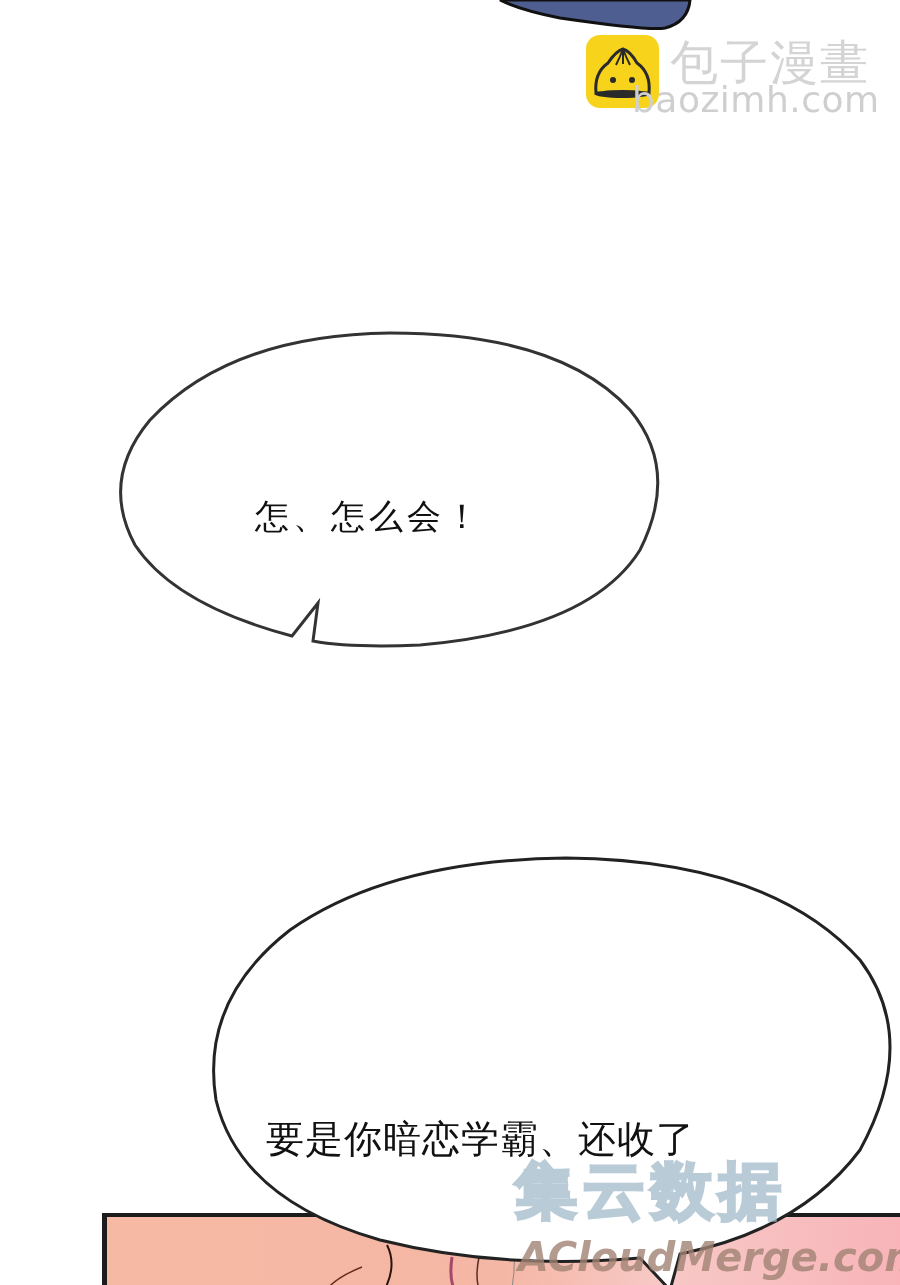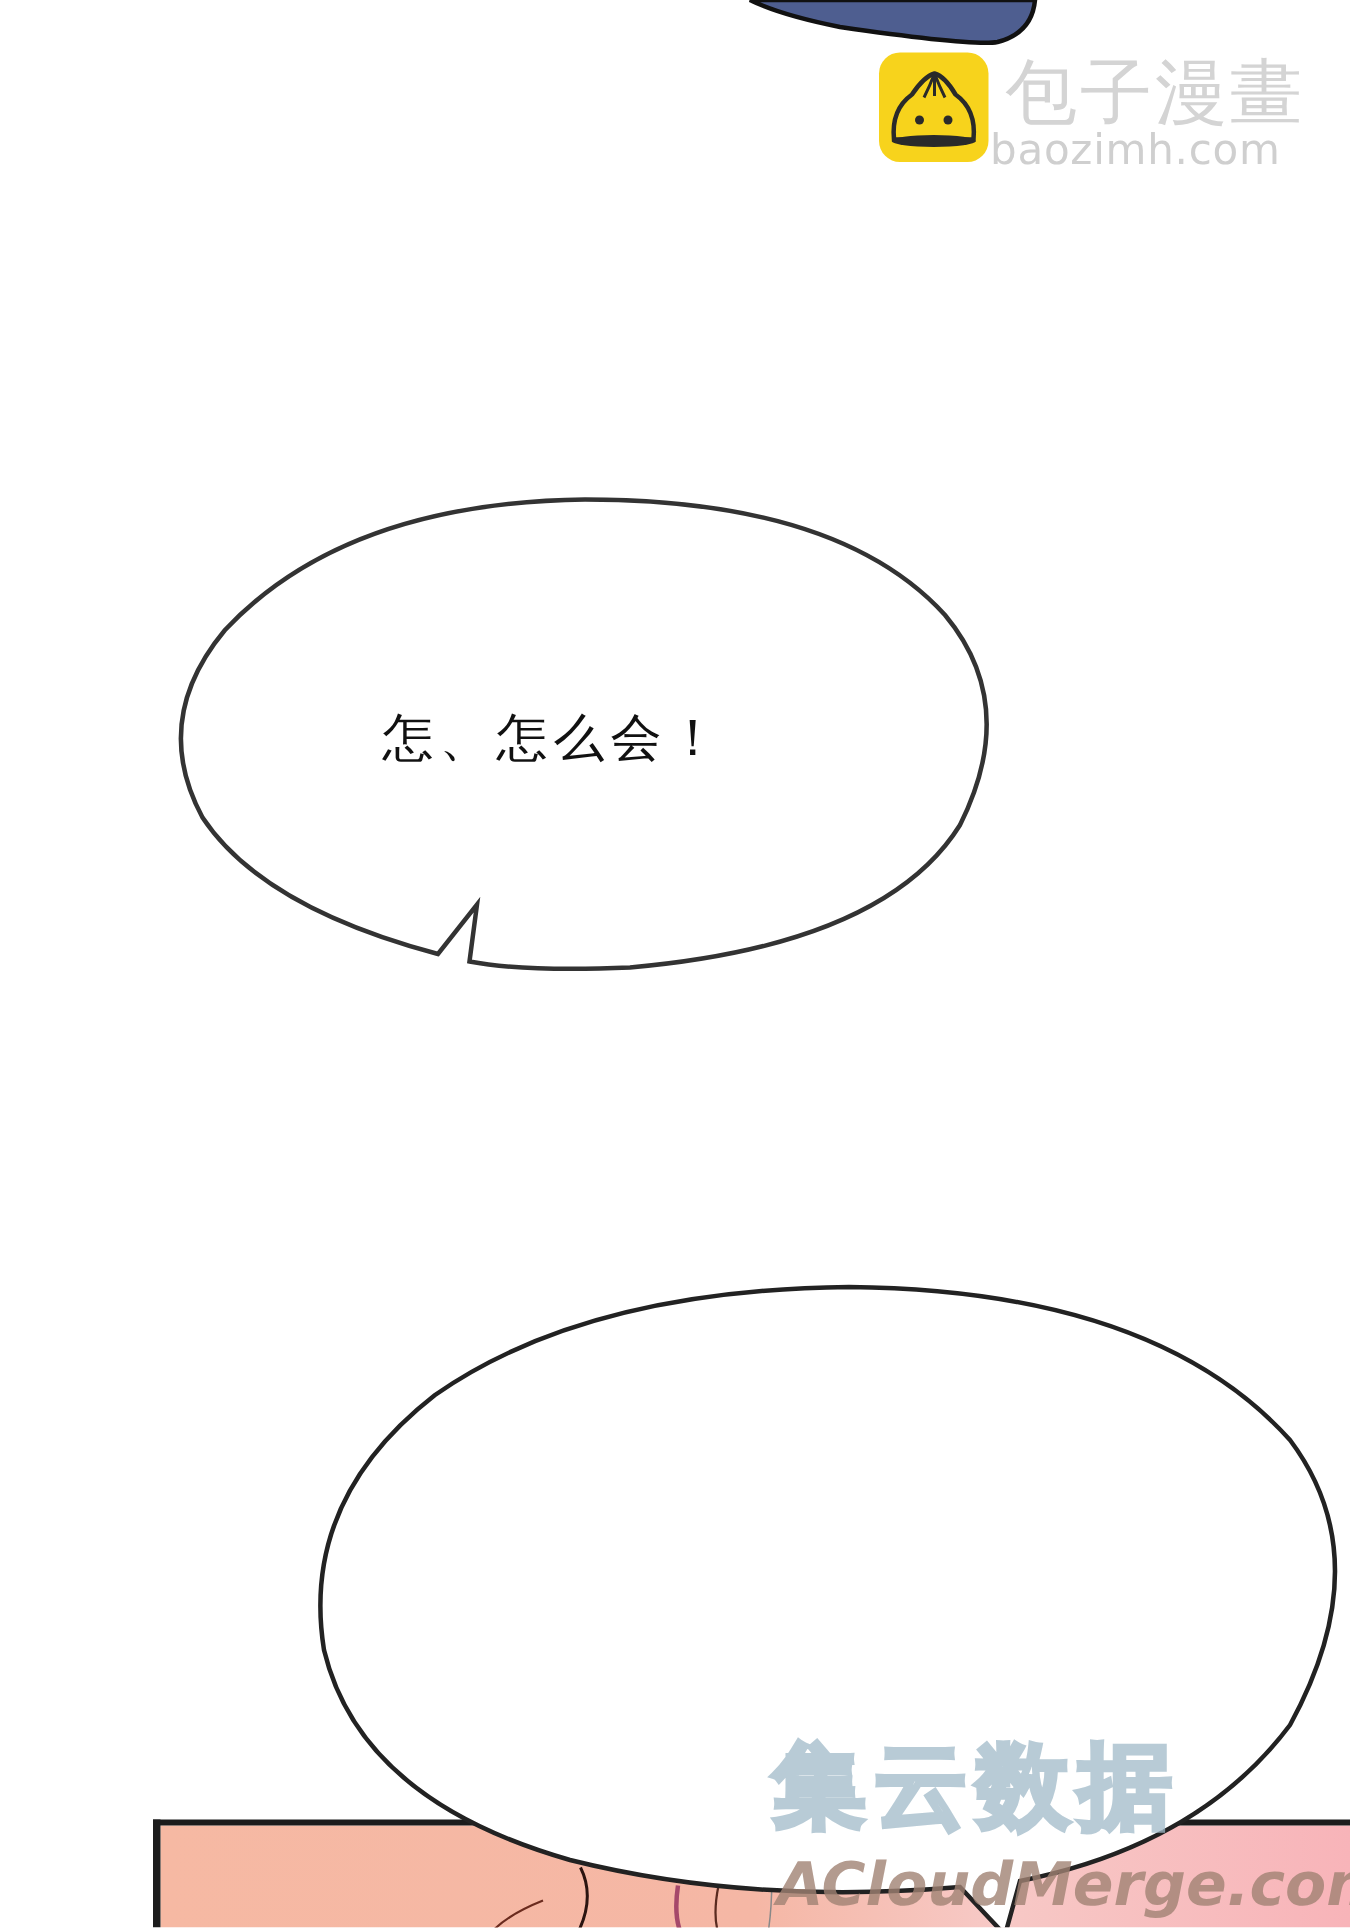--- a/index.html
+++ b/index.html
@@ -14,27 +14,27 @@
     
     #logo-badge {
       left: 586px; top: 35px; width: 73px; height: 73px;
       background: #f7d31c; border-radius: 14px;
     }
     #logo-title {
       left: 670px; top: 34px; font-size: 48px; color: #d4d4d4;
       letter-spacing: 2px; white-space: nowrap; line-height: 56px;
     }
     #logo-url {
-      left: 660px; top: 84px; font-size: 28px; color: #cfcfcf;
+      left: 632px; top: 84px; font-size: 36px; color: #cfcfcf;
       white-space: nowrap; line-height: 32px; letter-spacing: 0.5px;
     }
     
     #bubbles { left: 0; top: 0; width: 900px; height: 1285px; }
     .bubble-text {
-      color: #111; white-space: pre; font-family: "DejaVu Sans", sans-serif;
+      color: #111; white-space: pre; font-family: "DejaVu Sans", sans-serif; margin-top: 24px;
     }
     #bubble1-text {
       left: 255px; top: 470px; font-size: 34px; line-height: 44px; letter-spacing: 4px;
     }
     #bubble2-text {
       left: 266px; top: 1000px; font-size: 38px; line-height: 46px; letter-spacing: 1px;
     }
     
     #bottom-panel {
       left: 102px; top: 1213px; width: 798px; height: 72px;
@@ -87,17 +87,18 @@
   <g>
     <path d="M292 636 Q175 605 135 545 Q100 480 150 420 Q230 335 390 333 Q560 333 630 410 Q680 470 640 550 Q590 630 420 645 Q350 648 313 641 L318 603 Z" fill="#ffffff" stroke="#333333" stroke-width="3"></path>
   </g>
   <g>
     <path d="M566 858 Q770 860 860 960 Q920 1040 860 1150 Q800 1230 680 1254 L670 1290 L640 1258 Q500 1270 380 1240 Q240 1200 216 1100 Q200 1000 290 930 Q390 860 566 858 Z" fill="#ffffff" stroke="#222222" stroke-width="3"></path>
   </g>
 </svg>
 
 <div id="bubble1-text" class="abs bubble-text">怎、怎么会！</div>
 <div id="bubble2-text" class="abs bubble-text">
+  <div>要是你暗恋学霸、还收了</div>
   
 </div>
 
 <div id="wm2-cn" class="abs">集云数据</div>
 <div id="wm2-en" class="abs">ACloudMerge.com</div>
 
 </body></html>

